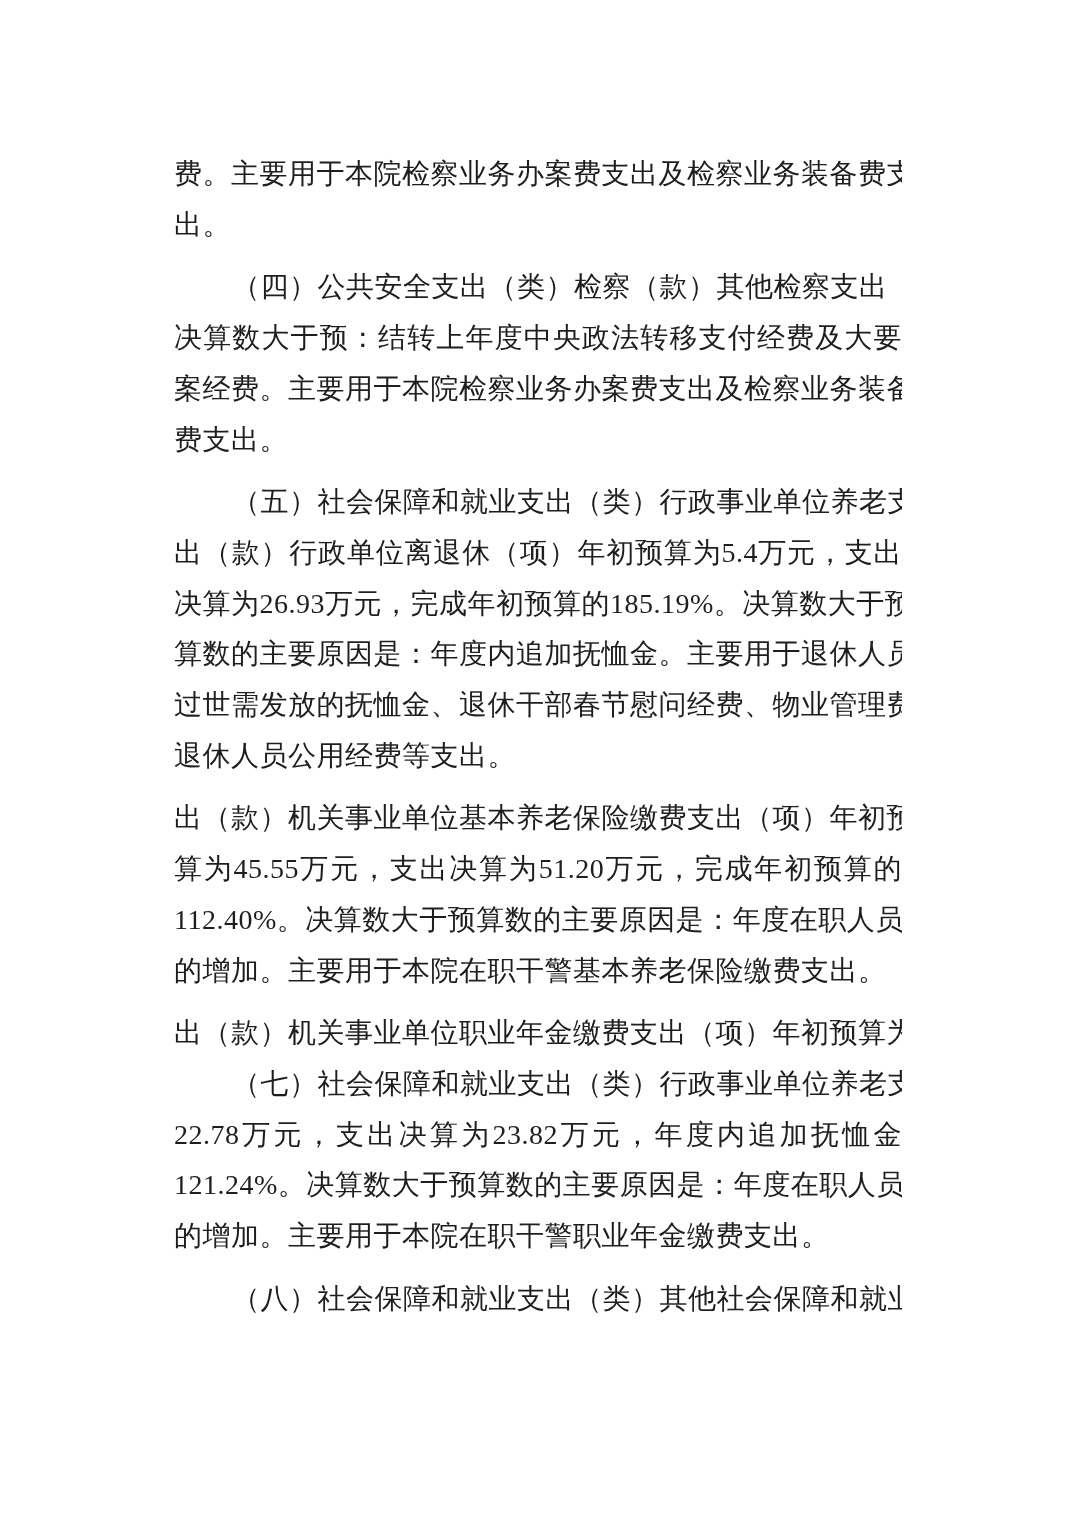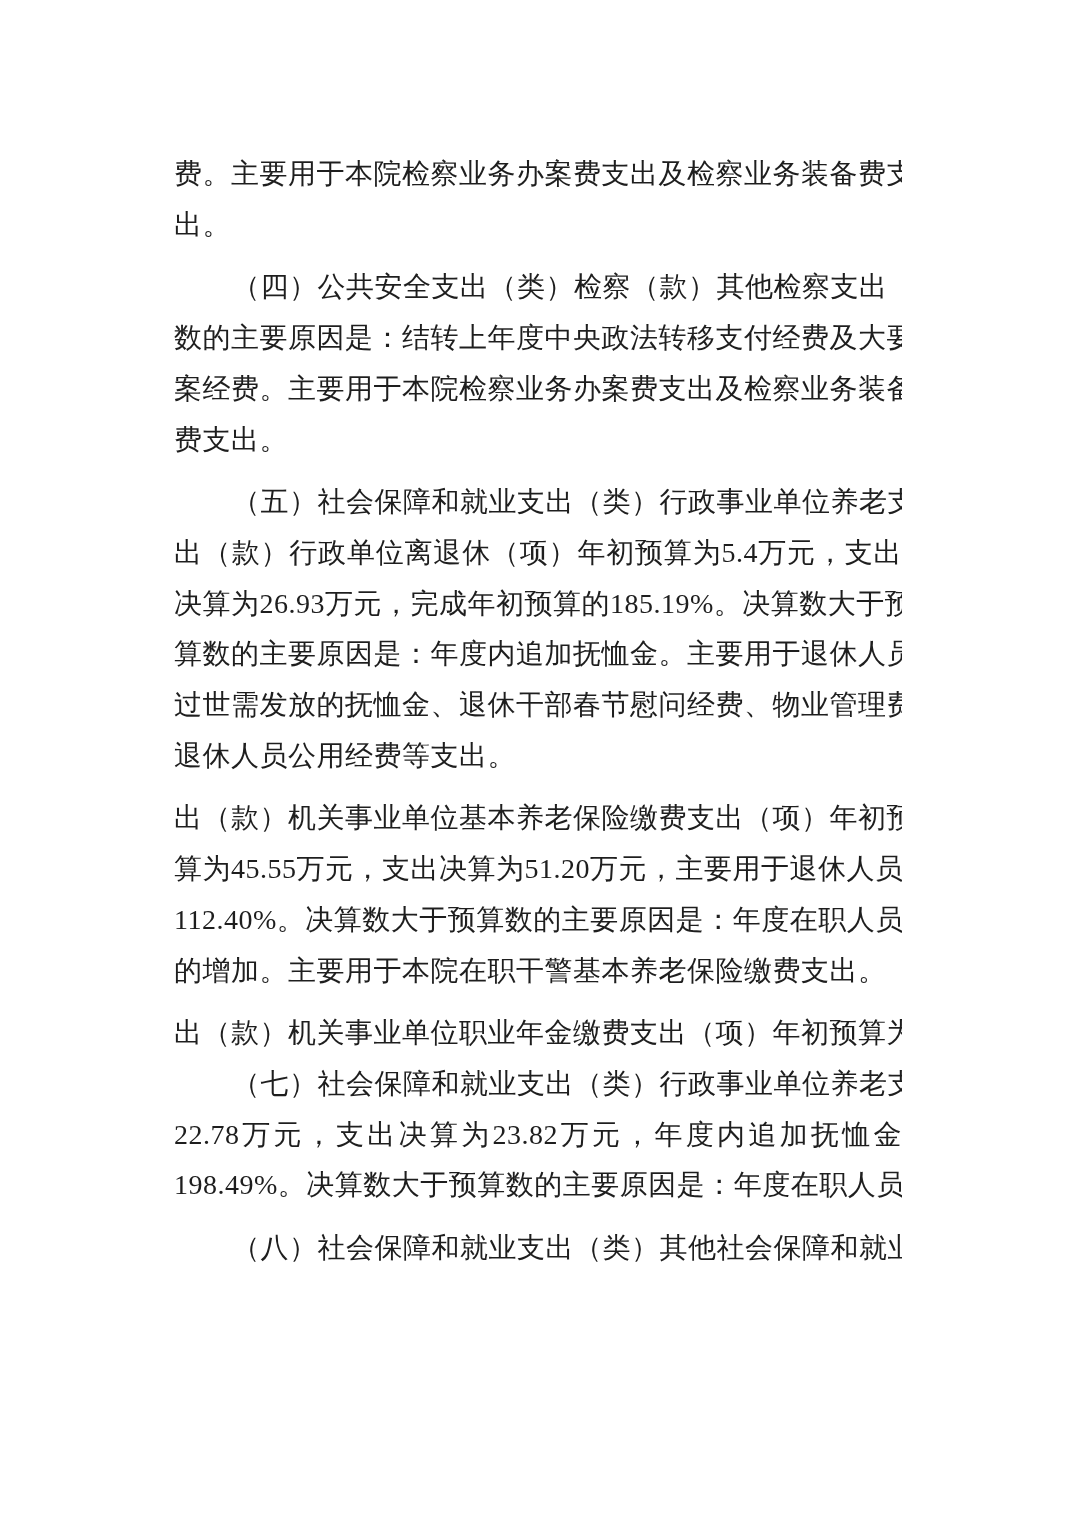--- a/index.html
+++ b/index.html
@@ -39,45 +39,46 @@
 
 <div class="doc-page">
 
   <div class="para">
     <div class="line">费。主要用于本院检察业务办案费支出及检察业务装备费支</div>
     <div class="line end">出。</div>
   </div>
 
   <div class="para">
     <div class="line indent">（四）公共安全支出（类）检察（款）其他检察支出（项）</div>
-    <div class="line">数的主要原因是：结转上年度中央政法转移支付经费及大要</div>
+    <div class="line">决算数大于预：结转上年度中央政法转移支付经费及大要</div>
     <div class="line">案经费。主要用于本院检察业务办案费支出及检察业务装备</div>
     <div class="line end">费支出。</div>
   </div>
 
   <div class="para">
     <div class="line indent">（五）社会保障和就业支出（类）行政事业单位养老支</div>
     <div class="line">出（款）行政单位离退休（项）年初预算为5.4万元，支出</div>
     <div class="line">决算为26.93万元，完成年初预算的185.19%。决算数大于预</div>
     <div class="line">算数的主要原因是：年度内追加抚恤金。主要用于退休人员</div>
     <div class="line">过世需发放的抚恤金、退休干部春节慰问经费、物业管理费、</div>
     <div class="line end">退休人员公用经费等支出。</div>
   </div>
 
   <div class="para">
     <div class="line">出（款）机关事业单位基本养老保险缴费支出（项）年初预</div>
-    <div class="line">算为45.55万元，支出决算为51.20万元，主要用于退休人员</div>
+    <div class="line">算为45.55万元，支出决算为51.20万元，完成年初预算的</div>
     <div class="line">112.40%。决算数大于预算数的主要原因是：年度在职人员</div>
     <div class="line end">的增加。主要用于本院在职干警基本养老保险缴费支出。</div>
   </div>
 
   <div class="para">
     <div class="line">出（款）机关事业单位职业年金缴费支出（项）年初预算为</div>
     <div class="line indent">（七）社会保障和就业支出（类）行政事业单位养老支</div>
     <div class="line">22.78万元，支出决算为23.82万元，年度内追加抚恤金</div>
-    <div class="line">198.49%。决算数大于预算数的主要原因是：年度在职人员</div>
+    <div class="line">121.24%。决算数大于预算数的主要原因是：年度在职人员</div>
+    <div class="line end">的增加。主要用于本院在职干警职业年金缴费支出。</div>
   </div>
 
   <div class="para">
     <div class="line indent">（八）社会保障和就业支出（类）其他社会保障和就业</div>
   </div>
 
 </div>
 
 </body></html>

